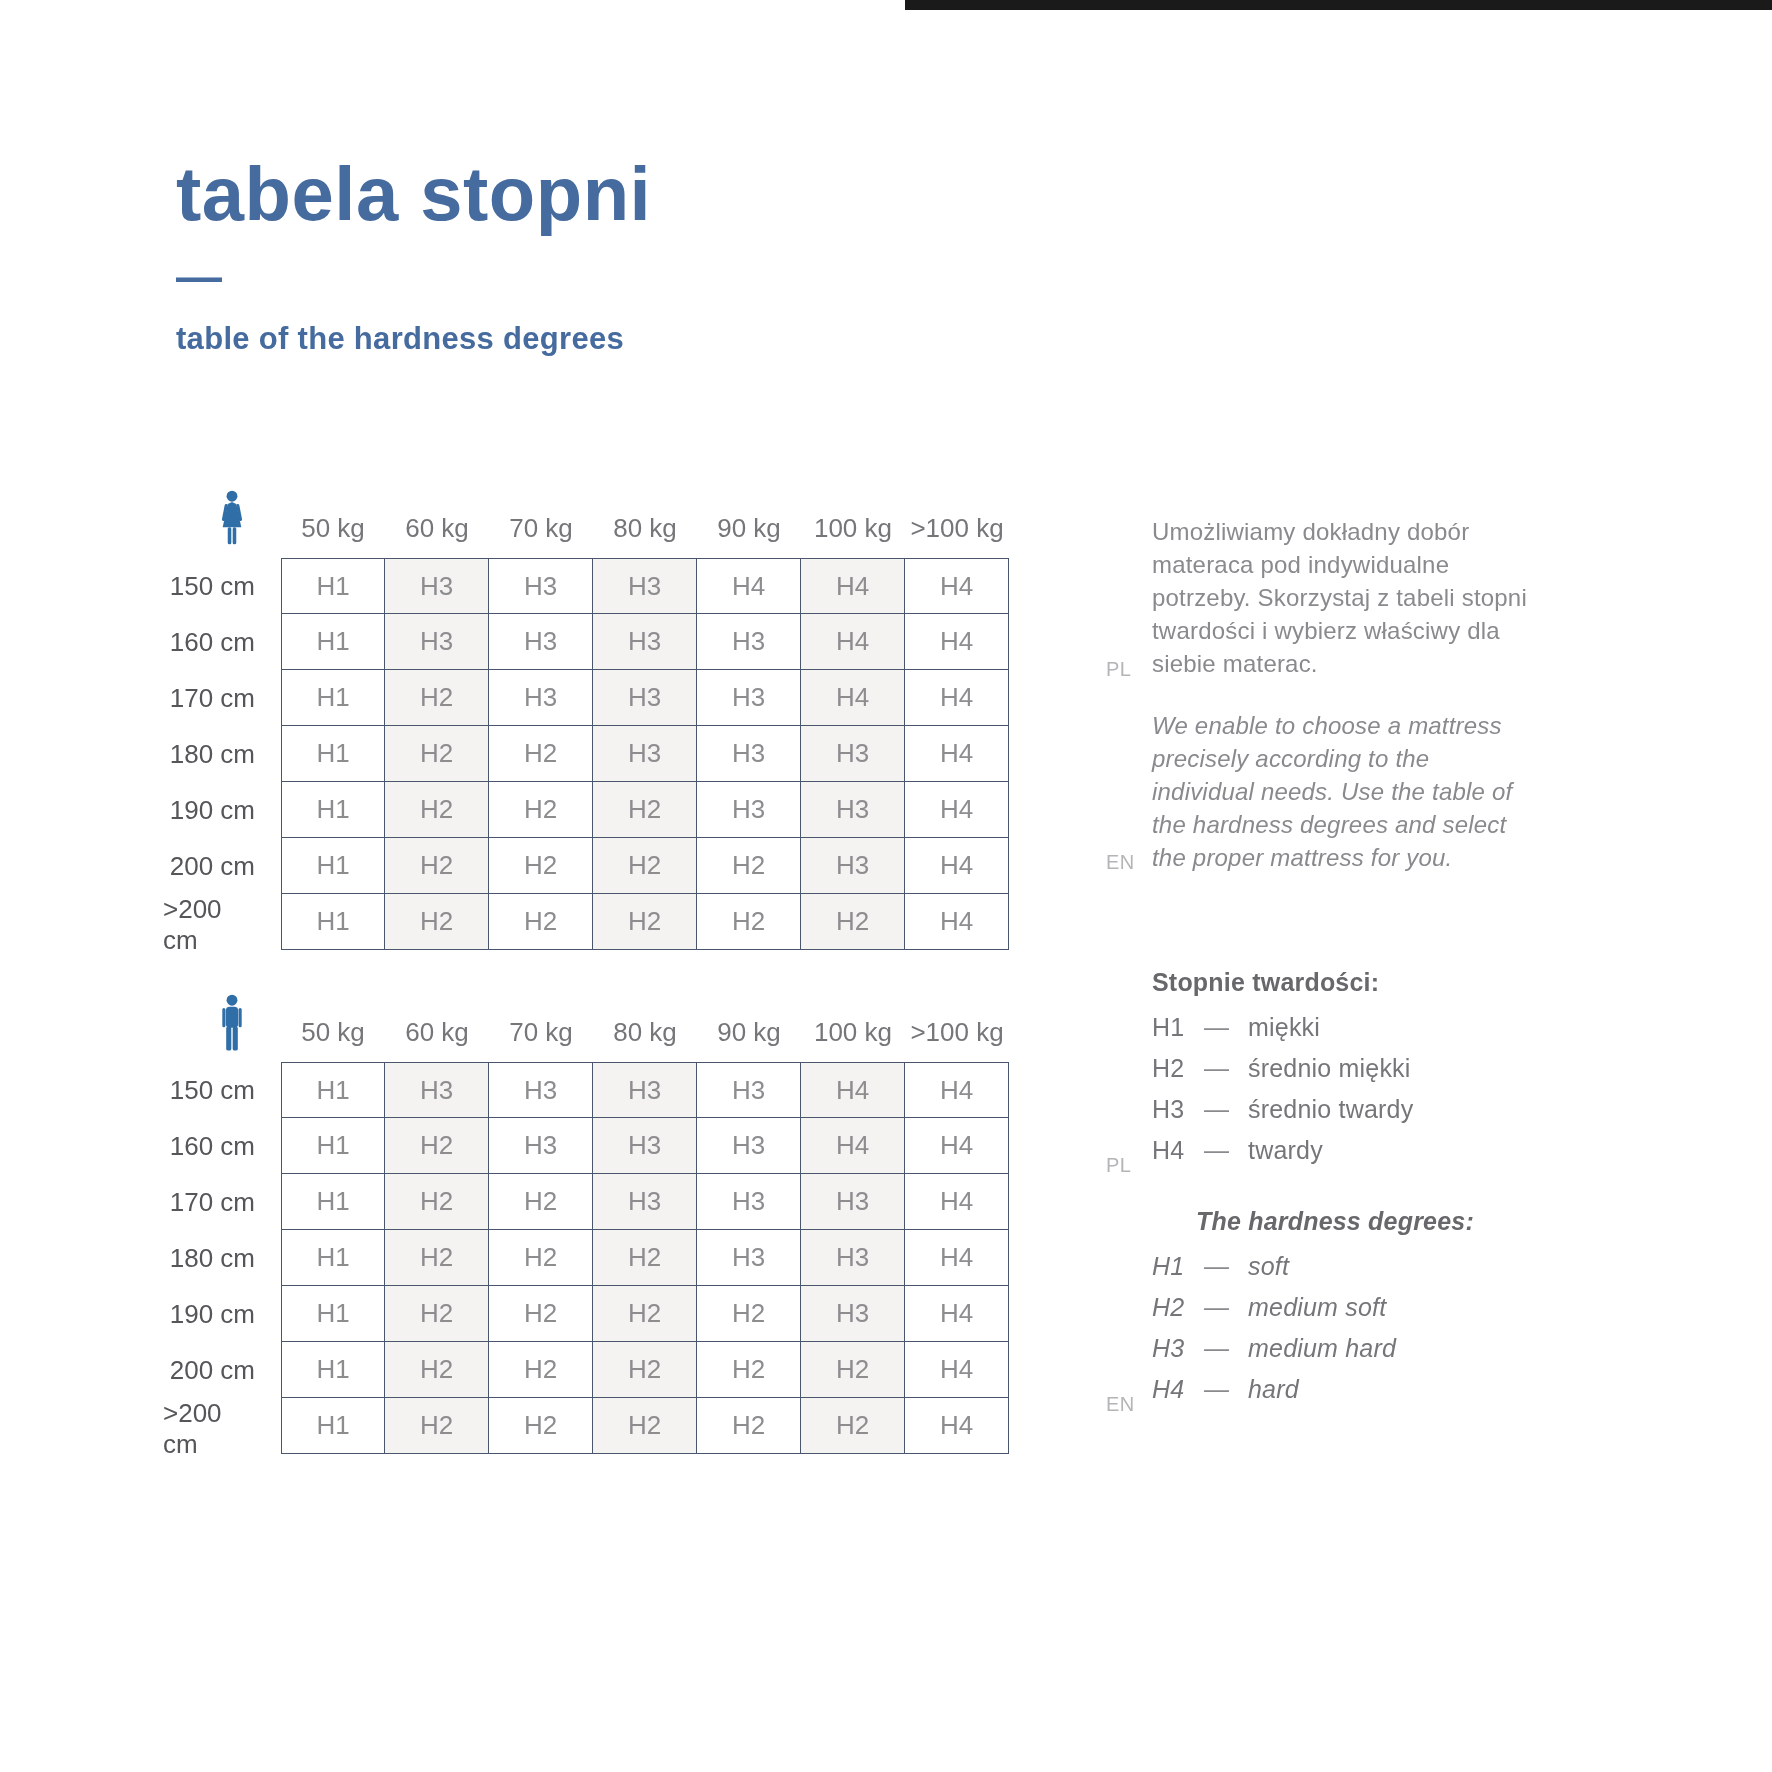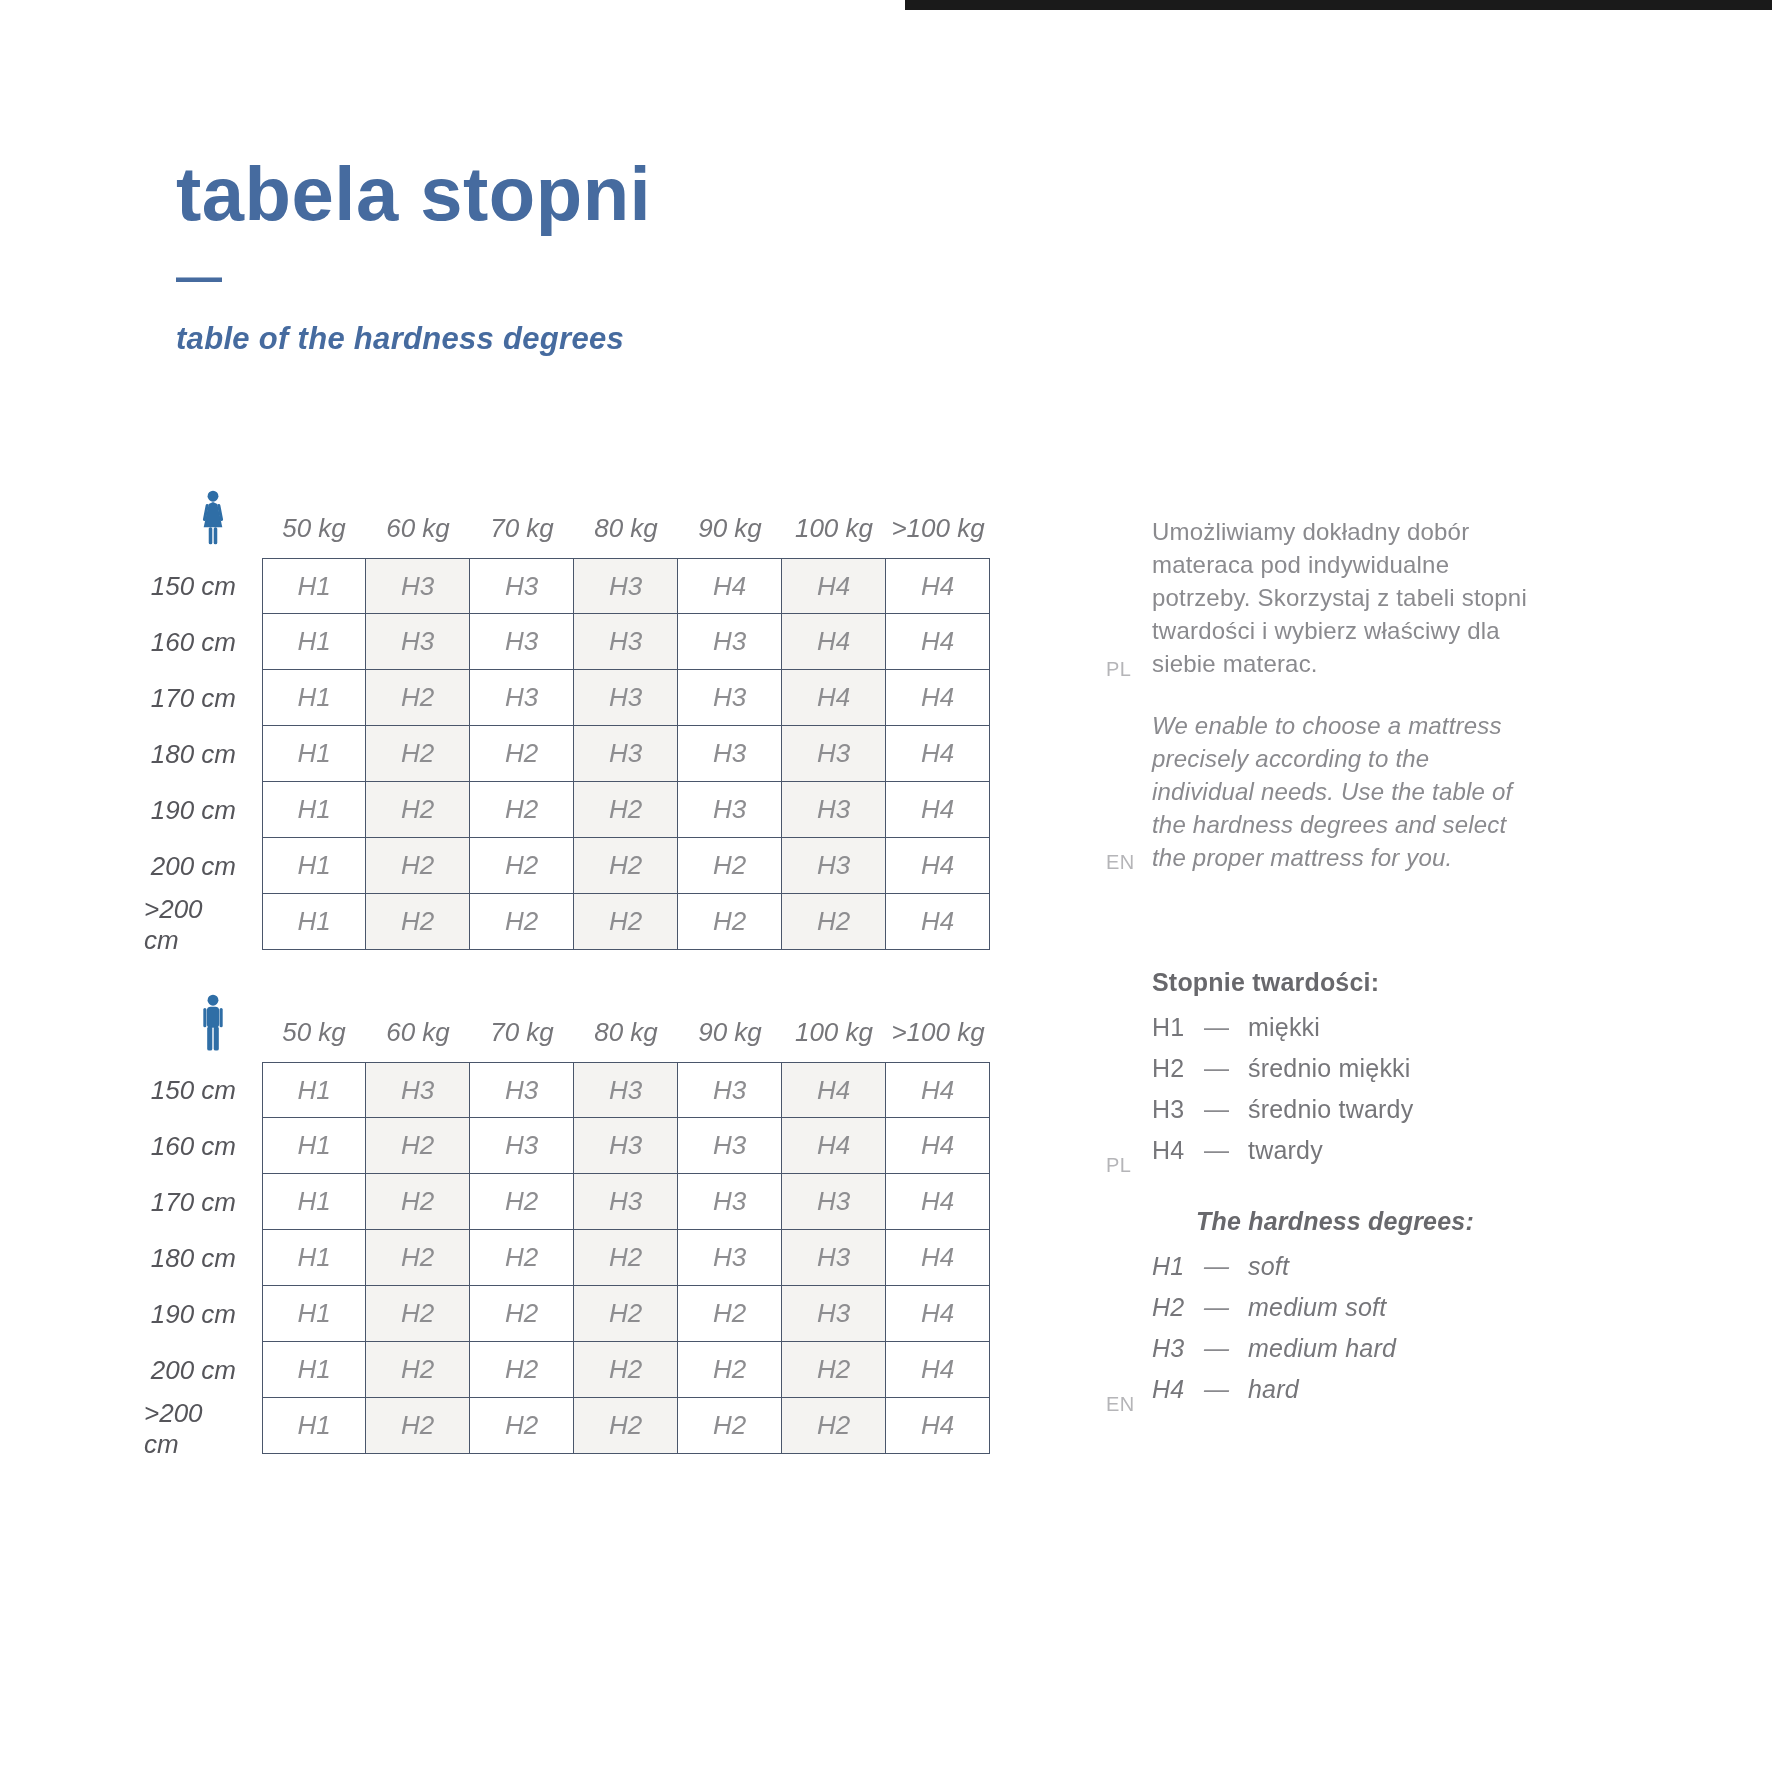--- a/index.html
+++ b/index.html
@@ -35,26 +35,26 @@
     font-size:76px;line-height:1.22;font-weight:bold;
     color:var(--accent);
     letter-spacing:0.5px;
   }
   .divider{
     margin-top:12px;
     font-size:46px;font-weight:bold;color:var(--accent);line-height:1;
   }
   .subtitle{
     margin-top:22px;
-    font-size:31px;font-weight:bold;font-style:italic;color:var(--accent);
+    font-size:31px;font-weight:bold;color:var(--accent);
     letter-spacing:0.3px;
   }
 
   
-  .htable{position:absolute;left:144px;width:846px;font-style:italic;}
+  .htable{position:absolute;left:163px;width:846px;}
   .htable.women{top:506px;}
   .htable.men{top:1010px;}
   .trow{display:flex;}
   .thead{height:52px;align-items:flex-end;}
   .tlabel{width:118px;flex:0 0 118px;position:relative;}
   .icon-cell svg{
     position:absolute;left:50px;bottom:6px;width:38px;height:62px;
     color:var(--icon-blue);
   }
   .thw{

